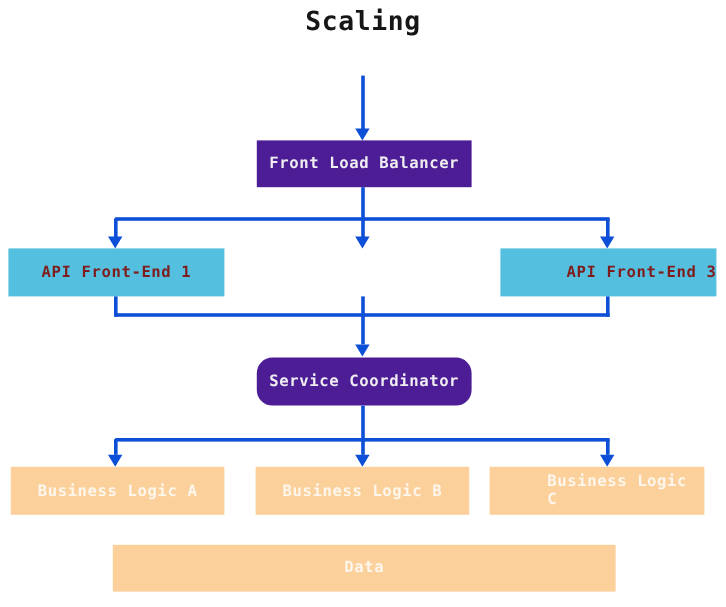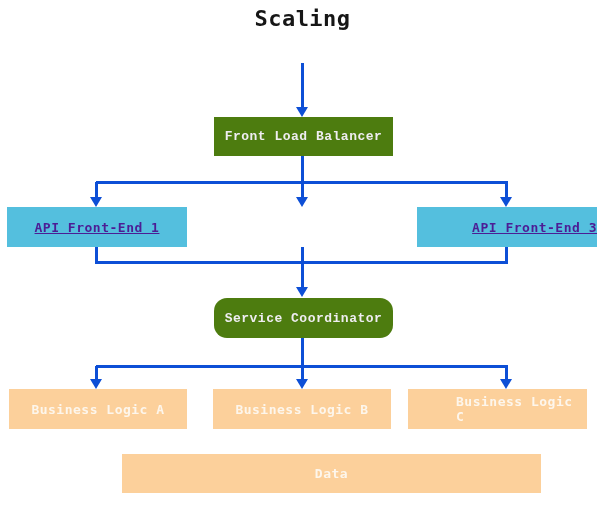--- a/index.html
+++ b/index.html
@@ -9,42 +9,42 @@
   }
   .diagram-title{
     position:absolute;left:0;top:6px;width:605px;text-align:center;
     font-size:22px;font-weight:bold;color:#161616;letter-spacing:0.5px;
   }
   .node{
     position:absolute;display:flex;align-items:center;justify-content:center;
     font-size:13px;font-weight:bold;letter-spacing:0.5px;color:#f7f4ef;
     box-sizing:border-box;
   }
-  .node.gray{background:#4d7c0f;color:#efedf1;font-family:Liberation Mono, monospace;}
-  .node.cyan{background:#54bfde;color:#4c1d95;text-decoration:underline;}
+  .node.gray{background:#4c1d95;color:#efedf1;}
+  .node.cyan{background:#54bfde;color:#7f1d1d;}
   .node.orange{background:#fcd09b;color:#fdf6ec;}
 
   .vline{position:absolute;width:3px;background:#0d4fd6;}
   .hline{position:absolute;height:3px;background:#0d4fd6;}
   .ahead{
     position:absolute;width:0;height:0;
     border-left:6px solid transparent;border-right:6px solid transparent;
     border-top:10px solid #0d4fd6;
   }
 
   
   #n-flb {left:214px;top:117px;width:179px;height:39px;}
   #n-api1{left:7px;  top:207px;width:180px;height:40px;}
   #n-api2{left:213px;top:207px;width:180px;height:40px;}
   #n-api3{left:417px;top:207px;width:180px;height:40px;justify-content:flex-end;}
   #n-sc  {left:214px;top:298px;width:179px;height:40px;border-radius:13px;}
   #n-bla {left:9px;  top:389px;width:178px;height:40px;}
   #n-blb {left:213px;top:389px;width:178px;height:40px;}
   #n-blc {left:408px;top:389px;width:179px;height:40px;padding-left:48px;}
-  #n-data{left:94px; top:454px;width:419px;height:39px;margin-left:28px;}
+  #n-data{left:94px; top:454px;width:419px;height:39px;}
 </style>
 </head>
 <body>
 
 <div class="canvas">
 
   <div class="diagram-title">Scaling</div>
 
   <div class="vline" style="left:301px;top:63px;height:45px;"></div>
   <div class="ahead" style="left:296px;top:107px;"></div>

